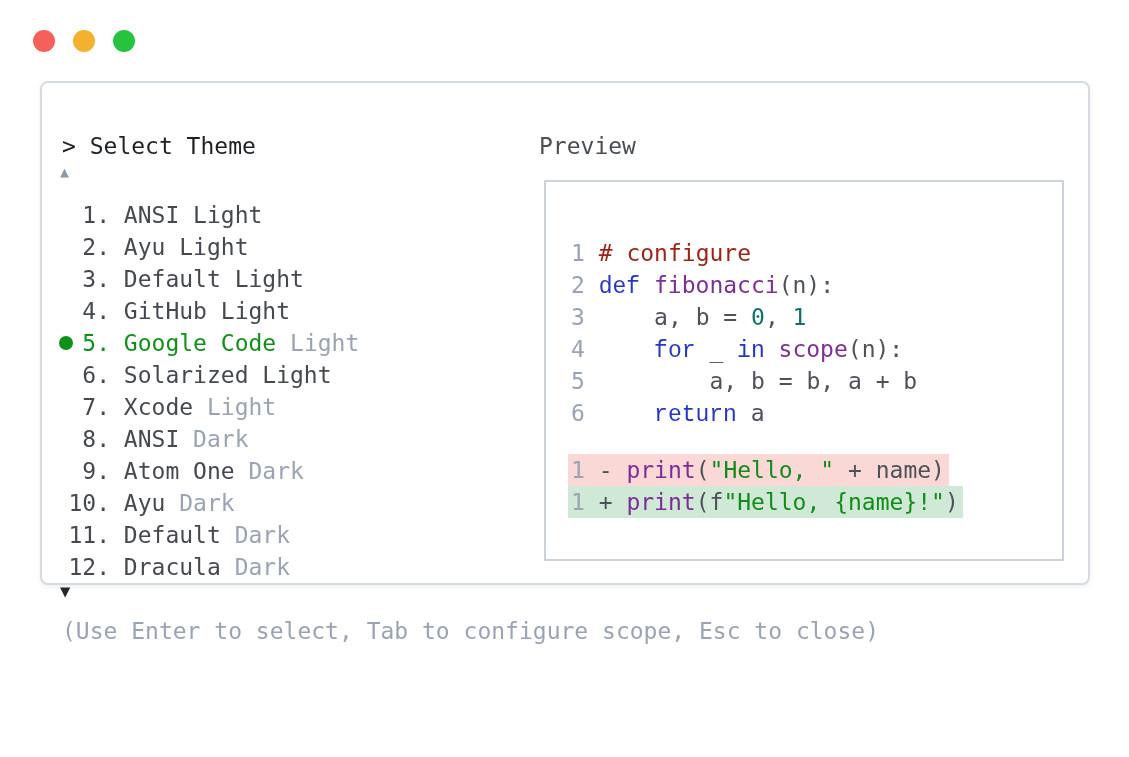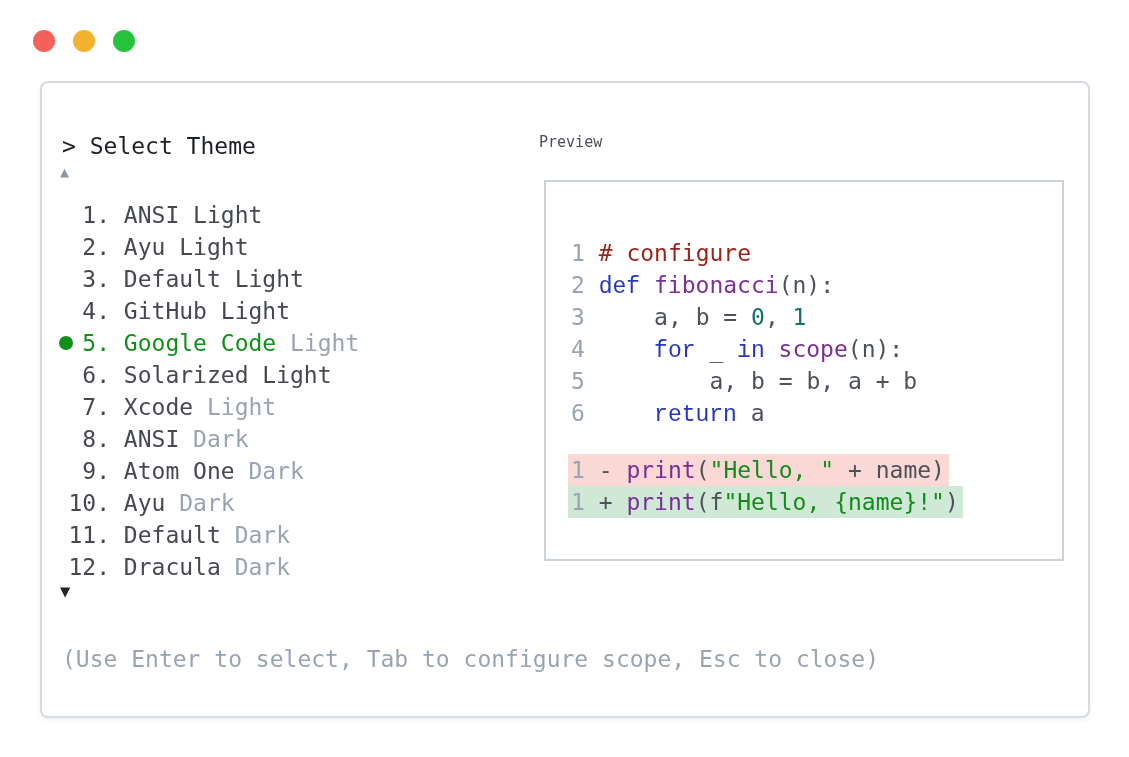--- a/index.html
+++ b/index.html
@@ -14,42 +14,42 @@
     font-family:"DejaVu Sans Mono","Liberation Mono",monospace;}
   .stage{position:relative;width:1129px;height:757px;background:#fff;}
 
   
   .tl{position:absolute;width:22px;height:22px;border-radius:50%;top:30px;}
   .tl.red{left:33px;background:var(--tl-red);}
   .tl.yellow{left:73px;background:var(--tl-yellow);}
   .tl.green{left:113px;background:var(--tl-green);}
 
   
-  .panel{position:absolute;left:40px;top:81px;width:1050px;height:637px;
+  .panel{position:absolute;left:40px;top:81px;width:1050px;height:504px;
     background:#fff;border:2px solid var(--panel-border);border-radius:8px;
     box-shadow:0 2px 5px rgba(30,40,60,0.07);}
 
   .prompt{position:absolute;left:20px;top:50px;font-size:23px;color:var(--ink);white-space:pre;}
   .scroll-arrow{position:absolute;left:18px;font-size:15px;}
   .scroll-arrow.up{top:80px;color:#8c97aa;}
   .scroll-arrow.down{top:498px;color:#23262b;font-size:17px;}
 
   .theme-list{position:absolute;left:0;top:116px;width:470px;}
   .theme-row{position:relative;height:32px;line-height:32px;font-size:23px;
     padding-left:26px;white-space:pre;color:var(--item);cursor:default;}
   .theme-row .num{display:inline-block;width:42px;text-align:right;white-space:pre;}
   .theme-row .variant{color:var(--muted);}
   .theme-row.selected .num,.theme-row.selected .name{color:var(--sel-green);}
   .bullet{position:absolute;left:17px;top:9px;width:14px;height:14px;border-radius:50%;
     background:var(--sel-green);}
 
-  .help{position:absolute;left:20px;top:563px;font-size:23px;color:var(--muted);white-space:pre;}
+  .help{position:absolute;left:20px;top:535px;font-size:23px;color:var(--muted);white-space:pre;}
 
   
-  .preview-title{position:absolute;left:497px;top:50px;font-size:15px;color:#4a4e55;}
+  .preview-title{position:absolute;left:497px;top:50px;font-size:23px;color:#4a4e55;}
   .preview-box{position:absolute;left:502px;top:97px;width:520px;height:381px;
     background:#fff;border:2px solid var(--box-border);}
   .code{position:absolute;left:25px;top:55px;font-size:23px;}
   .code-line{height:32px;line-height:32px;white-space:pre;}
   .code-line .lnum{color:var(--muted);}
   .diff-block{position:absolute;left:22px;top:272px;font-size:23px;}
   .diff-line{height:32px;line-height:32px;white-space:pre;padding:0 4px 0 3px;display:table;}
   .diff-line.removed{background:var(--diff-red);}
   .diff-line.added{background:var(--diff-green);}
   .diff-line .lnum{color:var(--muted);}

